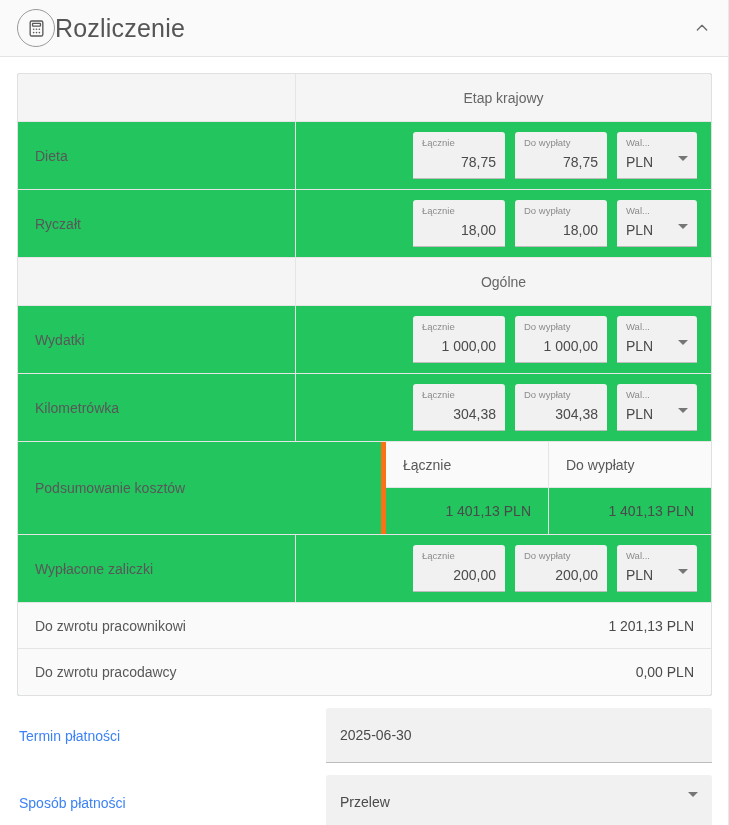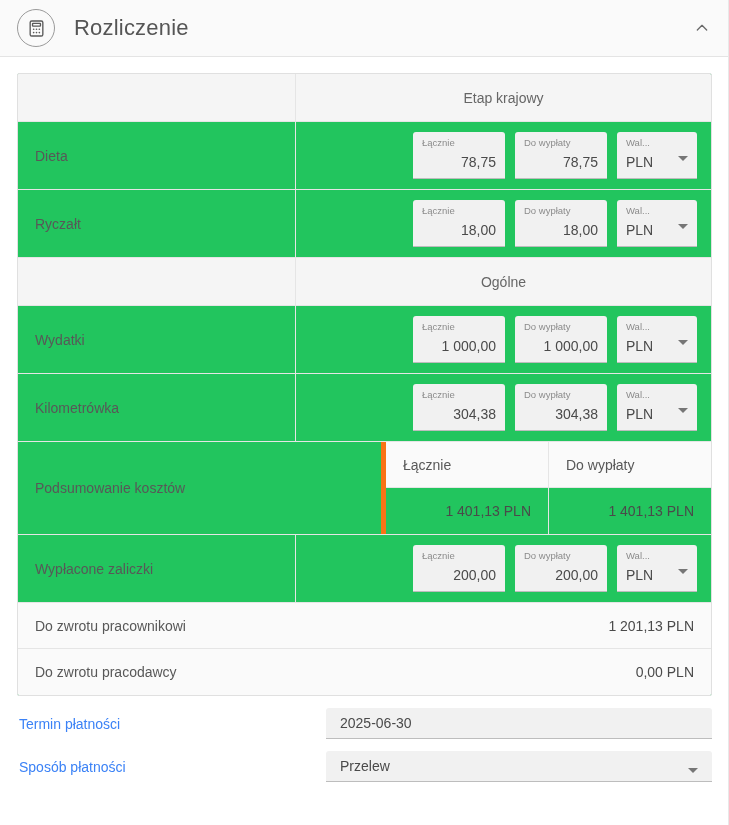--- a/index.html
+++ b/index.html
@@ -31,23 +31,22 @@
     height: 38px;
     border-radius: 50%;
     border: 1px solid #9a9a9a;
     display: flex;
     align-items: center;
     justify-content: center;
     flex: 0 0 auto;
     color: #555;
   }
   .header-title {
-    font-size: 22px;
+    font-size: 25px;
     color: #555555;
-    margin-left: 19px;
     font-weight: 400;
     letter-spacing: .2px;
   }
   .header-spacer { flex: 1 1 auto; }
   .chevron-up {
     width: 22px;
     height: 22px;
     display: flex;
     align-items: center;
     justify-content: center;
@@ -222,21 +221,21 @@
   }
   .form-label {
     width: 309px;
     flex: 0 0 309px;
     font-size: 14px;
     color: #3b82f6;
     padding-left: 2px;
   }
   .form-field {
     flex: 1 1 auto;
-    height: 31px;
+    height: 55px;
     background: #f1f1f1;
     border-bottom: 1px solid #bdbdbd;
     border-top-left-radius: 3px;
     border-top-right-radius: 3px;
     display: flex;
     align-items: center;
     padding: 0 14px;
     font-size: 14px;
     color: #4a4a4a;
     position: relative;

